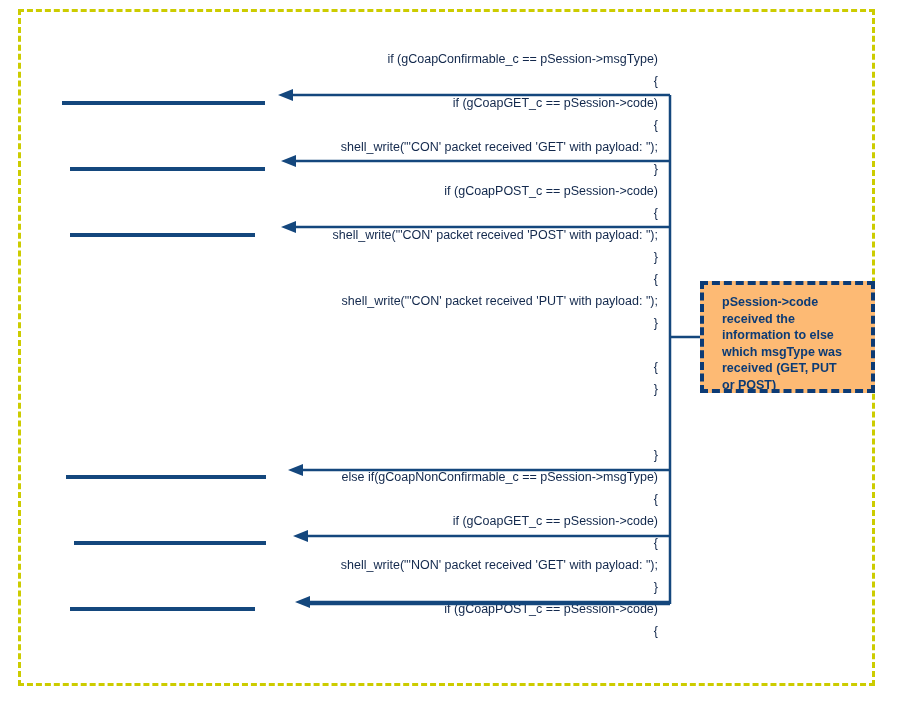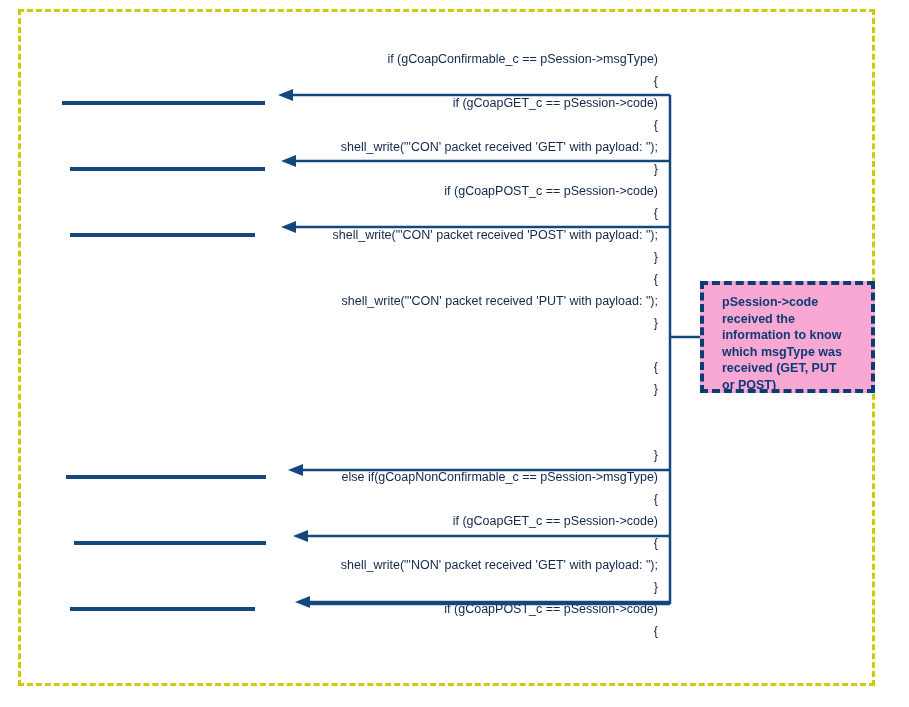--- a/index.html
+++ b/index.html
@@ -71,21 +71,21 @@
 
   
   #callout {
     position: absolute;
     left: 700px;
     top: 281px;
     width: 175px;
     height: 112px;
     border: 4px dashed #0c3b75;
     box-sizing: border-box;
-    background: #f9a8d4;
+    background: #fdba74;
   }
   #callout-text {
     position: absolute;
     left: 18px;
     top: 9px;
     width: 150px;
     font-family: "Liberation Sans", sans-serif;
     font-size: 12.5px;
     font-weight: bold;
     line-height: 16.6px;
@@ -153,20 +153,20 @@
       <polygon points="293,536 308,530 308,542" fill="#14477d"></polygon>
       <line x1="670" y1="602" x2="309" y2="602" stroke="#14477d" stroke-width="2.5"></line>
       <polygon points="295,602 310,596 310,608" fill="#14477d"></polygon>
       <line x1="670" y1="604" x2="309" y2="604" stroke="#14477d" stroke-width="2.5"></line>
     </svg>
 
   <div id="callout">
     <div id="callout-text">
         <div>pSession-&gt;code</div>
         <div>received the</div>
-        <div>information to know</div>
+        <div>information to else</div>
         <div>which msgType was</div>
         <div>received (GET, PUT</div>
         <div>or POST)</div>
       </div>
   </div>
 
 </div>
 
 </body></html>

